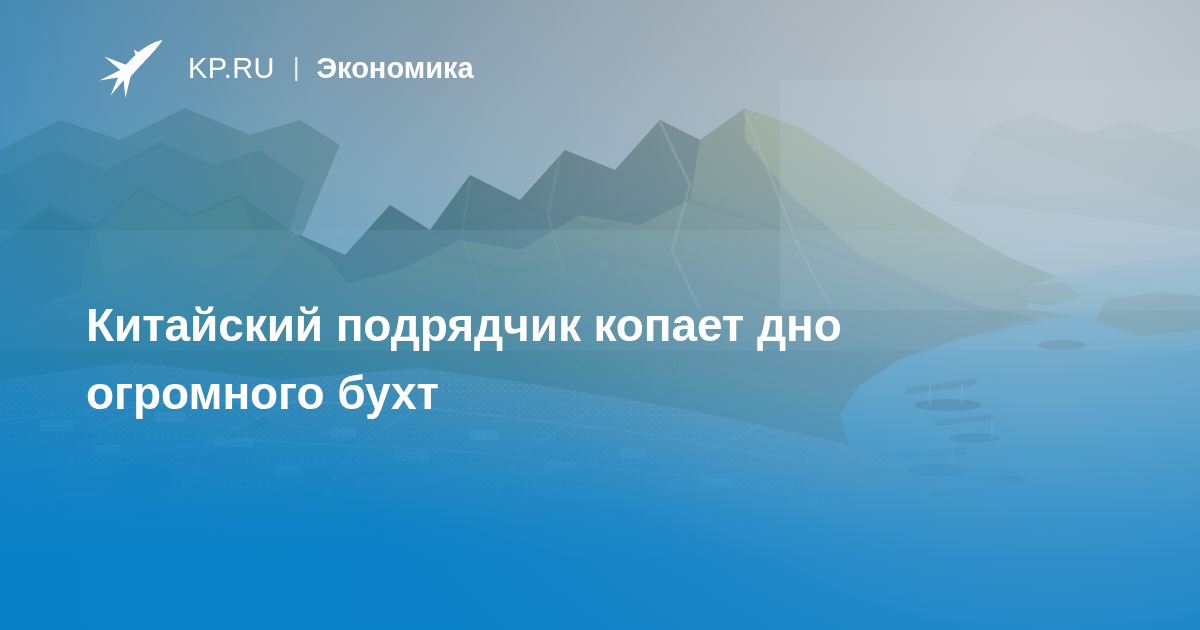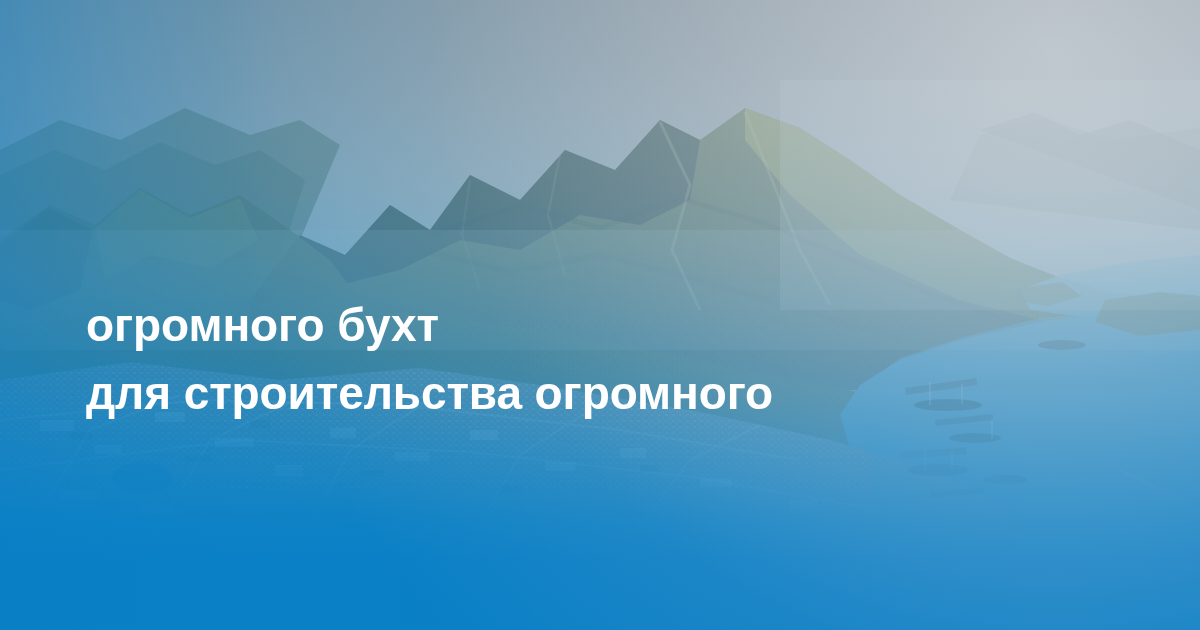--- a/index.html
+++ b/index.html
@@ -325,19 +325,37 @@
 
       <rect x="0" y="230" width="1200" height="120" fill="#b8c6cf" opacity="0.18"></rect>
       <rect x="780" y="80" width="420" height="230" fill="#c6d0d8" opacity="0.22"></rect>
     </g>
   </svg>
 
   <div class="overlay-blue"></div>
   <div class="overlay-blue-left"></div>
   <div class="overlay-haze"></div>
 
+  <div class="brand-bar">
+    <svg class="logo-bird" viewBox="0 0 66 64" aria-hidden="true">
+      <path fill="#ffffff" d="M64.5,4.0 C60.6,4.6 56.0,6.3 51.0,9.0 C47.2,11.1 43.6,13.6 40.3,16.3
+               L35.8,13.4 L37.6,18.9
+               C33.9,22.2 30.6,25.6 27.9,28.7
+               L6.2,20.6 L22.2,33.9
+               L1.5,44.6 L20.0,41.4
+               L12.6,59.6 L25.6,44.3
+               L27.4,62.0 L32.6,40.6
+               C36.1,36.4 40.7,31.2 46.0,25.9
+               C53.6,18.2 60.4,10.6 64.5,4.0 Z"></path>
+    </svg>
+    <div class="brand-text">
+      <span class="brand-site">KP.RU</span>
+      <span class="brand-sep">|</span>
+      <span class="brand-section">Экономика</span>
+    </div>
+  </div>
 
   <div class="headline">
+    <div class="headline-line">Китайский подрядчик копает дно</div>
     <div class="headline-line">огромного бухт</div>
-    <div class="headline-line para-break">для строительства огромного</div>
   </div>
 
 </div>
 
 </body></html>

